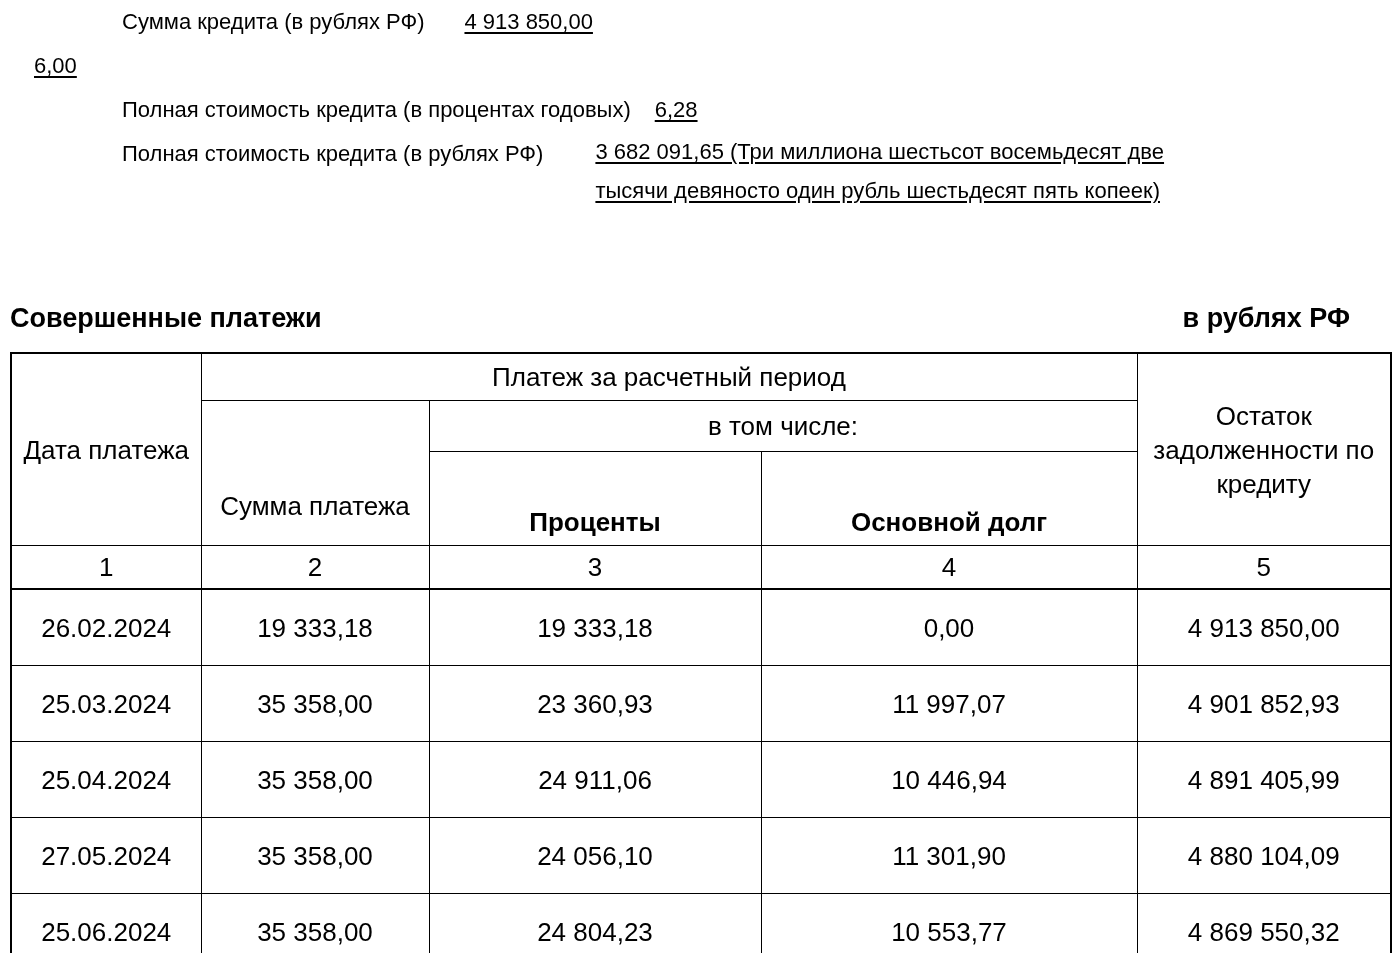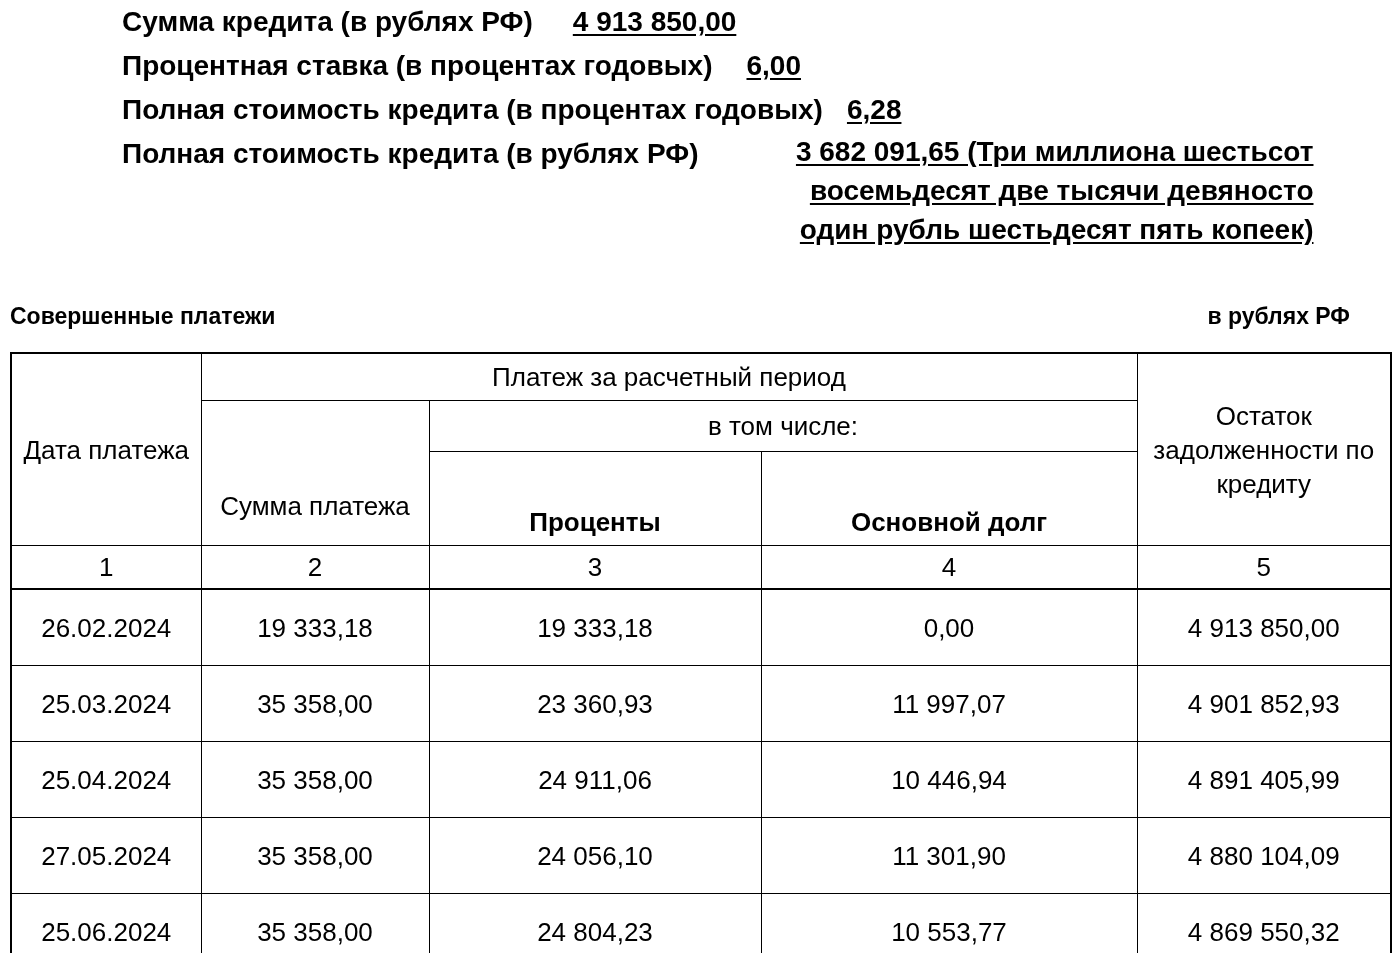--- a/index.html
+++ b/index.html
@@ -25,24 +25,23 @@
   
   .info-block {
     position: absolute;
     left: 0;
     top: 0;
     width: 1400px;
   }
   .info-row {
     display: flex;
     align-items: flex-start;
-    font-size: 28px;
+    font-size: 22px;
     line-height: 44px;
     white-space: nowrap;
-    font-weight: bold;
   }
   .info-row .label {
     padding-left: 122px;
     flex: 0 0 auto;
   }
   .info-row .value {
     flex: 0 0 auto;
     white-space: nowrap;
   }
   .info-row .value u,
@@ -50,38 +49,37 @@
     text-decoration: underline;
     text-underline-offset: 3px;
   }
 
   
   .row-1 .value { margin-left: 40px; }
   .row-2 .value { margin-left: 34px; }
   .row-3 .value { margin-left: 24px; }
   .row-4 { align-items: flex-start; }
   .row-4 .value {
-    margin-left: 40px;
+    margin-left: 52px;
     white-space: normal;
     width: 575px;
     line-height: 39px;
-    text-align: right;
   }
   .row-4 .value .u { display: inline; }
 
   
   .caption-bar {
     position: absolute;
     left: 0;
     top: 303px;
     width: 1400px;
     display: flex;
     justify-content: space-between;
     align-items: baseline;
-    font-size: 23px;
+    font-size: 27px;
     font-weight: bold;
   }
   .caption-bar .left { padding-left: 10px; }
   .caption-bar .right { padding-right: 50px; }
 
   
   .pay-table {
     position: absolute;
     left: 10px;
     top: 352px;
@@ -130,21 +128,20 @@
 <div class="page">
 
   <div class="info-block">
 
     <div class="info-row row-1">
       <span class="label">Сумма кредита (в рублях РФ)</span>
       <span class="value"><span class="u">4 913 850,00</span></span>
     </div>
 
     <div class="info-row row-2">
-      <span class="label">Процентная ставка (в процентах годовых)</span>
       <span class="value"><span class="u">6,00</span></span>
     </div>
 
     <div class="info-row row-3">
       <span class="label">Полная стоимость кредита (в процентах годовых)</span>
       <span class="value"><span class="u">6,28</span></span>
     </div>
 
     <div class="info-row row-4">
       <span class="label">Полная стоимость кредита (в рублях РФ)</span>

